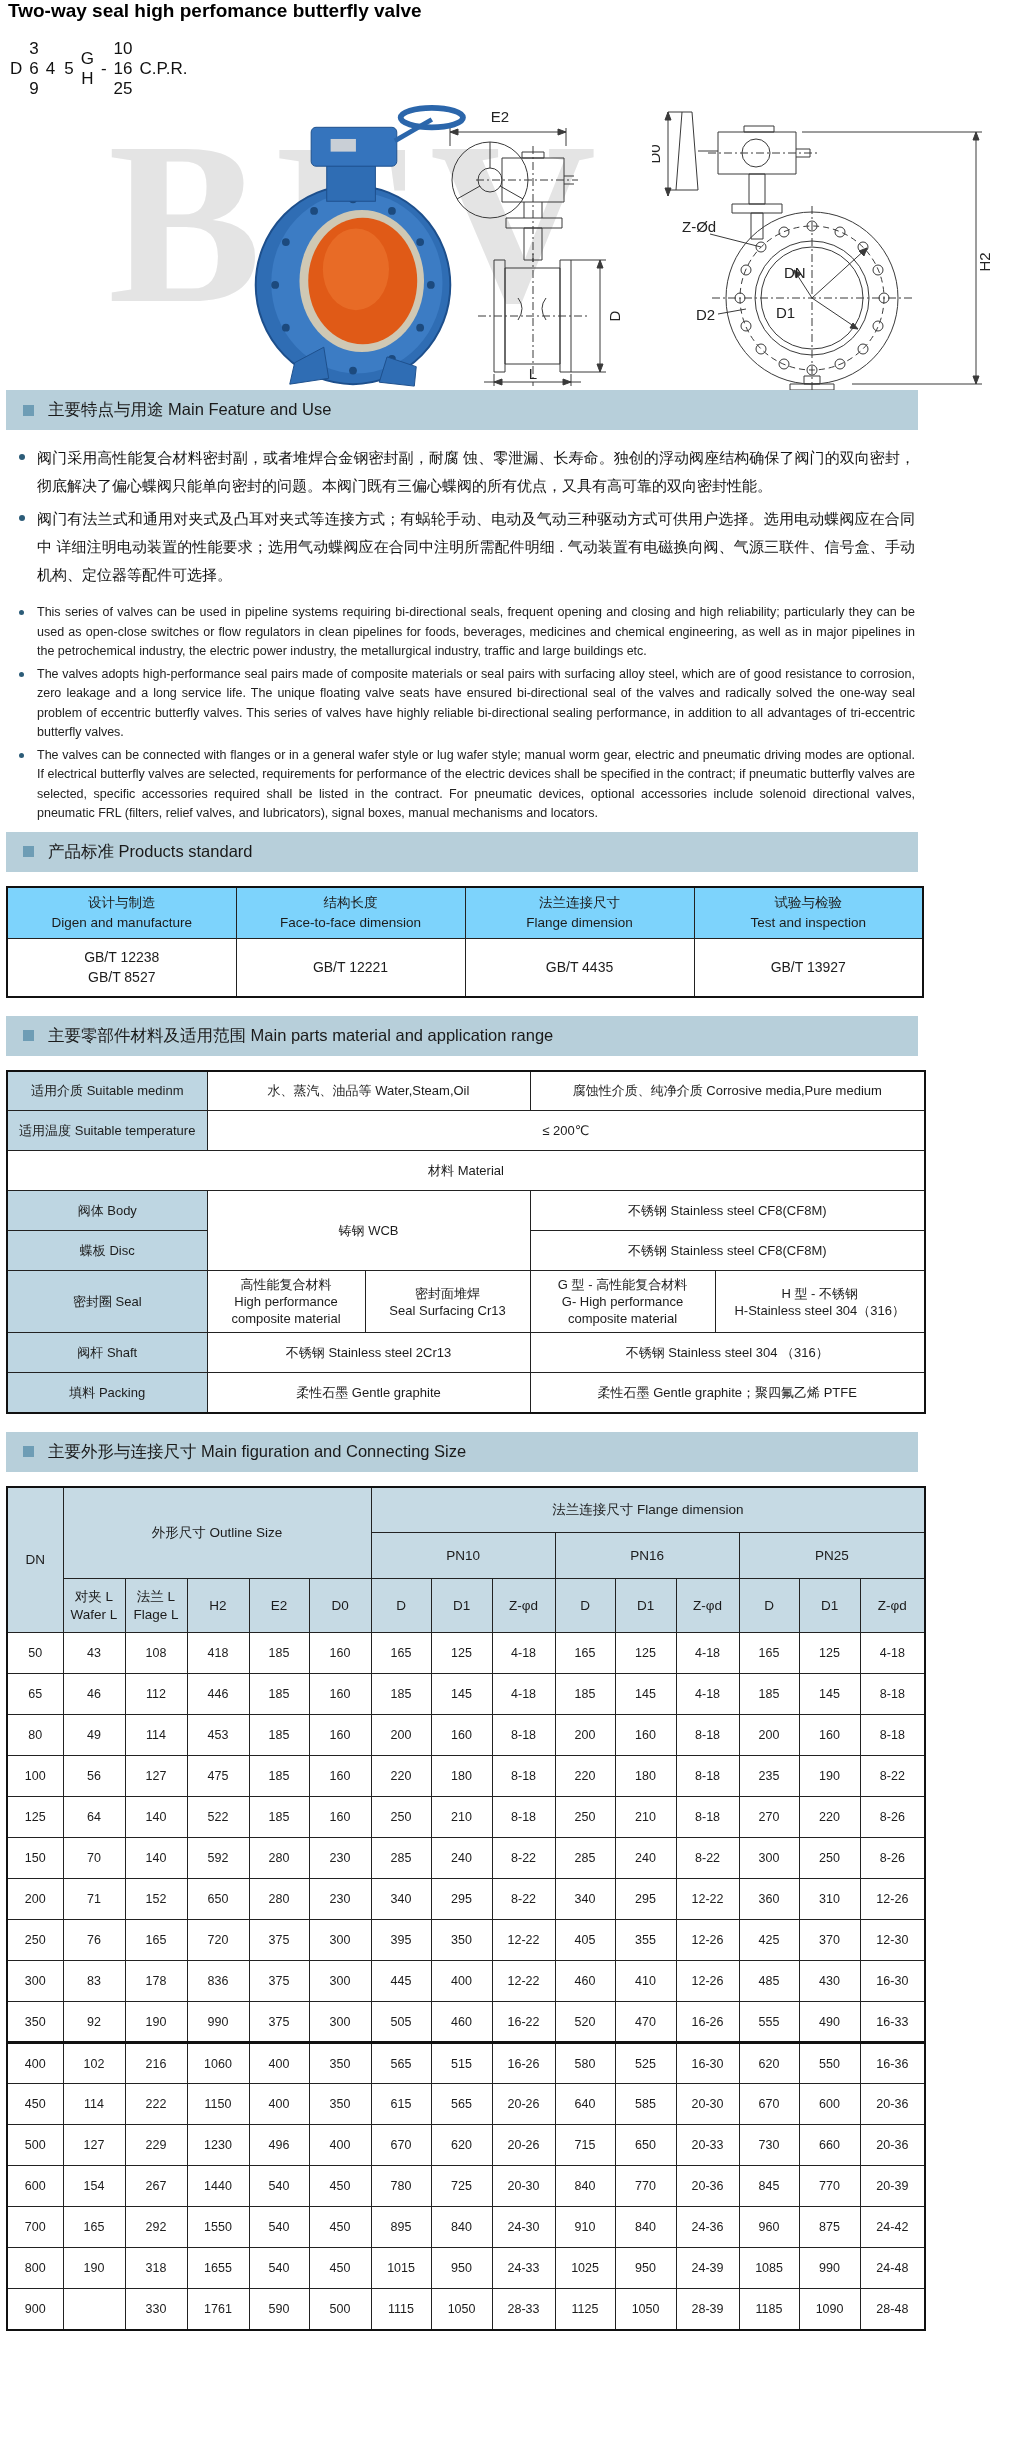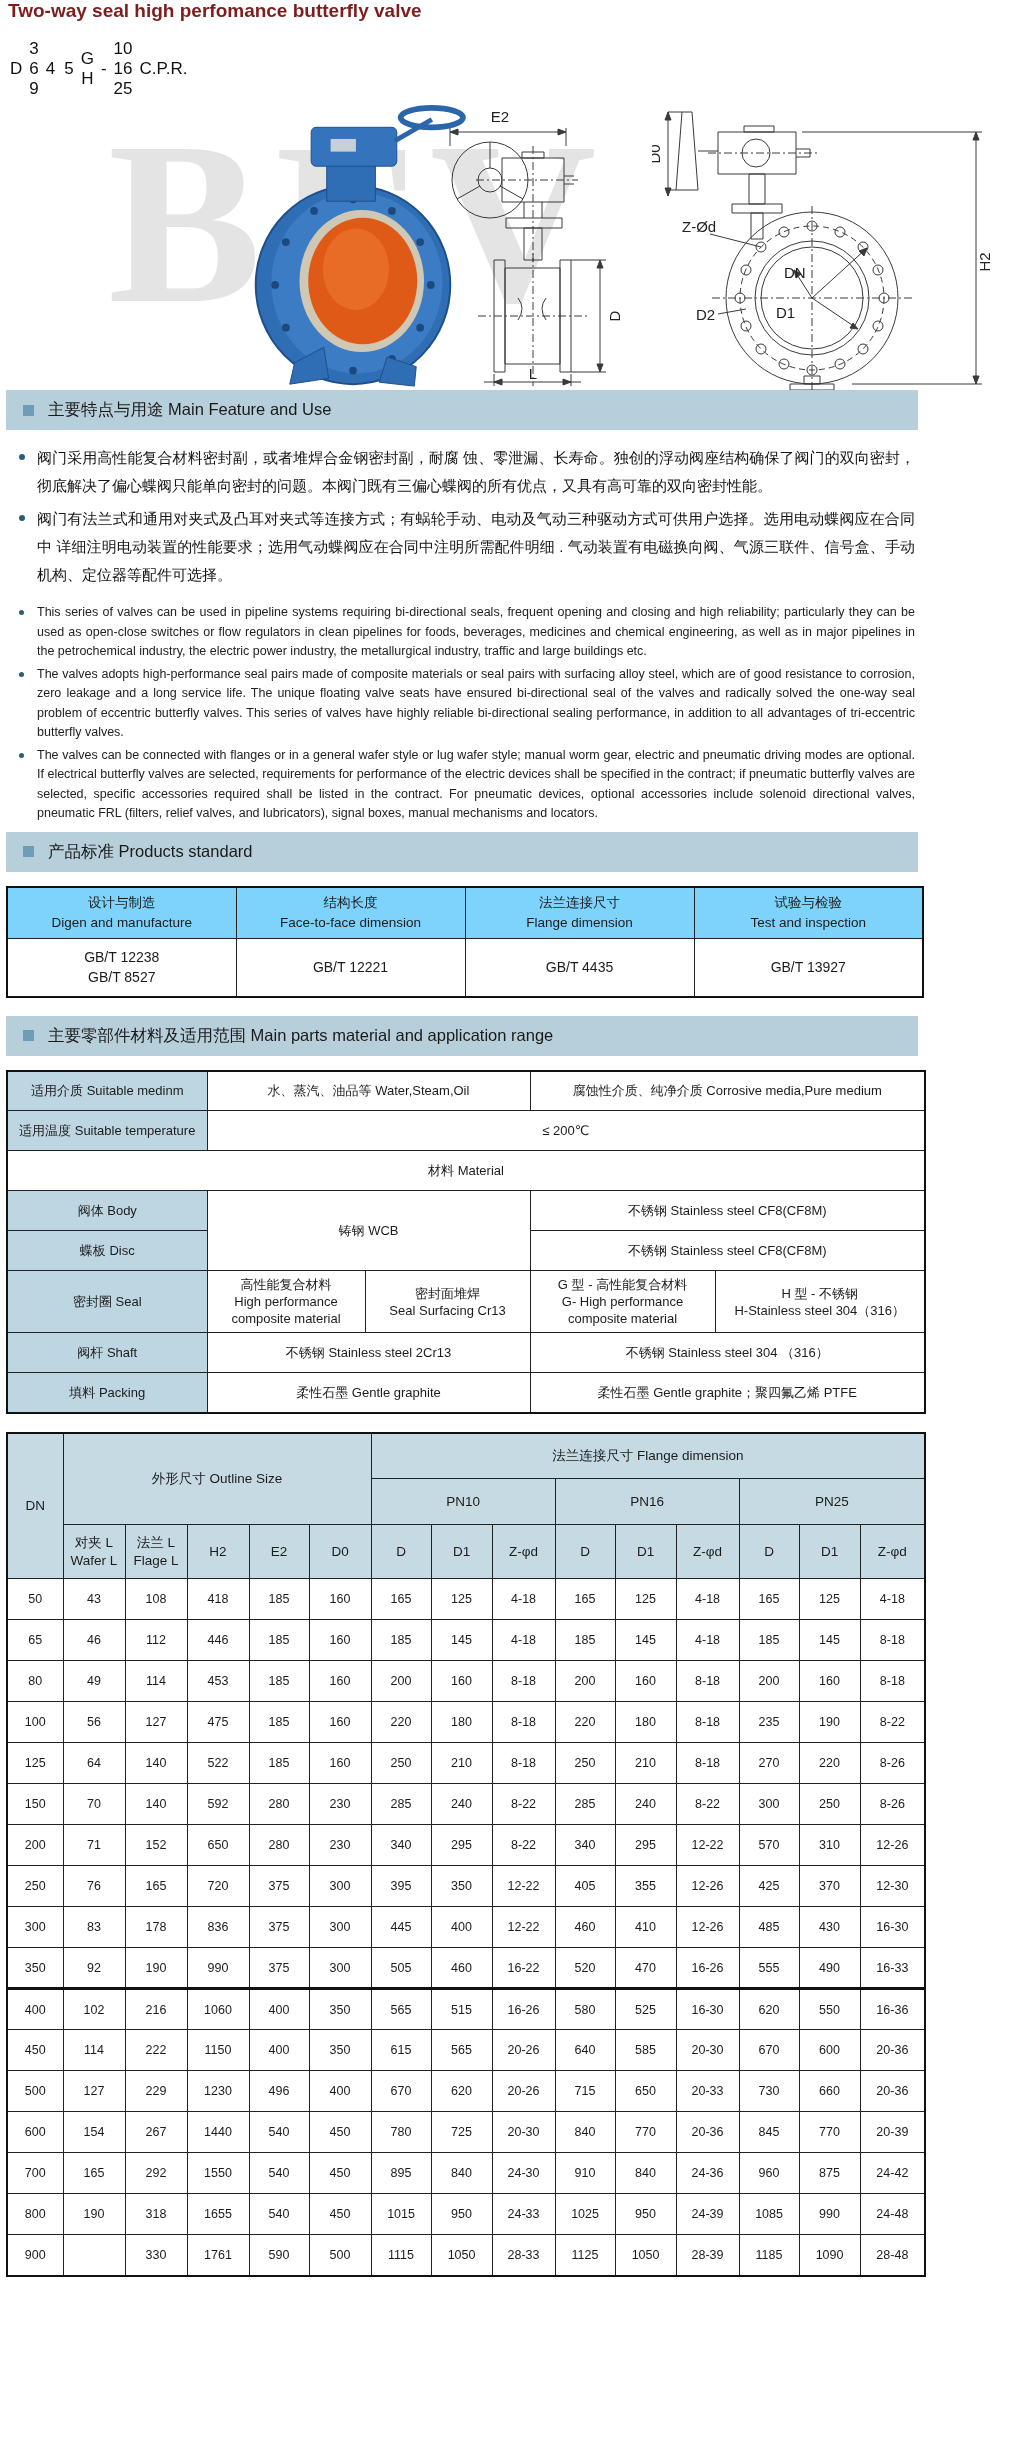--- a/index.html
+++ b/index.html
@@ -3,21 +3,21 @@
 <meta charset="utf-8">
 <style>
   * { box-sizing: border-box; }
   html,body { margin:0; padding:0; background:#fff; }
   .page {
     position:relative; width:1030px; min-height:2444px; background:#ffffff;
     font-family:"Liberation Sans","DejaVu Sans",sans-serif; color:#1c1c1c; overflow:hidden;
   }
   
   .title-cn { color:#4d87ae; font-size:33px; font-weight:bold; letter-spacing:3px; margin:16px 0 3px 8px; }
-  .title-en { color:#7f1d1d; font-size:19px; font-weight:bold; margin:0 0 0 8px; }
+  .title-en { color:#000000; font-size:19px; font-weight:bold; margin:0 0 0 8px; }
   
   .model-code { margin:16px 0 0 8px; height:62px; display:flex; align-items:center; font-size:17px; color:#111; gap:5px; }
   .mc-stack { display:flex; flex-direction:column; align-items:center; line-height:20px; }
   .mc-item { padding:0 2px; }
   
   .figures { position:relative; height:288px; margin-top:2px; }
   .watermark { position:absolute; left:108px; top:-28px; z-index:0; font-family:"Liberation Serif","DejaVu Serif",serif;
                font-size:230px; font-weight:bold; color:#e4e4e4; letter-spacing:14px; line-height:300px; user-select:none; }
   .fig { position:absolute; top:0; z-index:1; }
   .fig-photo   { left:238px; z-index:2; }
@@ -322,20 +322,24 @@
           <td colspan="2">不锈钢 Stainless steel  304 （316）</td>
         </tr>
         <tr>
           <td class="lab">填料  Packing</td>
           <td colspan="2">柔性石墨  Gentle graphite</td>
           <td colspan="2">柔性石墨 Gentle graphite；聚四氟乙烯 PTFE</td>
         </tr>
       </tbody>
   </table>
 
+  <div class="sec-bar">
+    <span class="sq"></span>
+    <span class="t">主要外形与连接尺寸 Main figuration and Connecting Size</span>
+  </div>
   <table class="dim">
     <colgroup>
       <col style="width:56px">
       <col style="width:62px">
         <col style="width:62px">
         <col style="width:62px">
         <col style="width:60px">
         <col style="width:62px">
       <col style="width:60px">
         <col style="width:61px">
@@ -486,21 +490,21 @@
           <td>152</td>
           <td>650</td>
           <td>280</td>
           <td>230</td>
           <td>340</td>
           <td>295</td>
           <td>8-22</td>
           <td>340</td>
           <td>295</td>
           <td>12-22</td>
-          <td>570</td>
+          <td>360</td>
           <td>310</td>
           <td>12-26</td>
         </tr>
         <tr>
           <td>250</td>
           <td>76</td>
           <td>165</td>
           <td>720</td>
           <td>375</td>
           <td>300</td>

